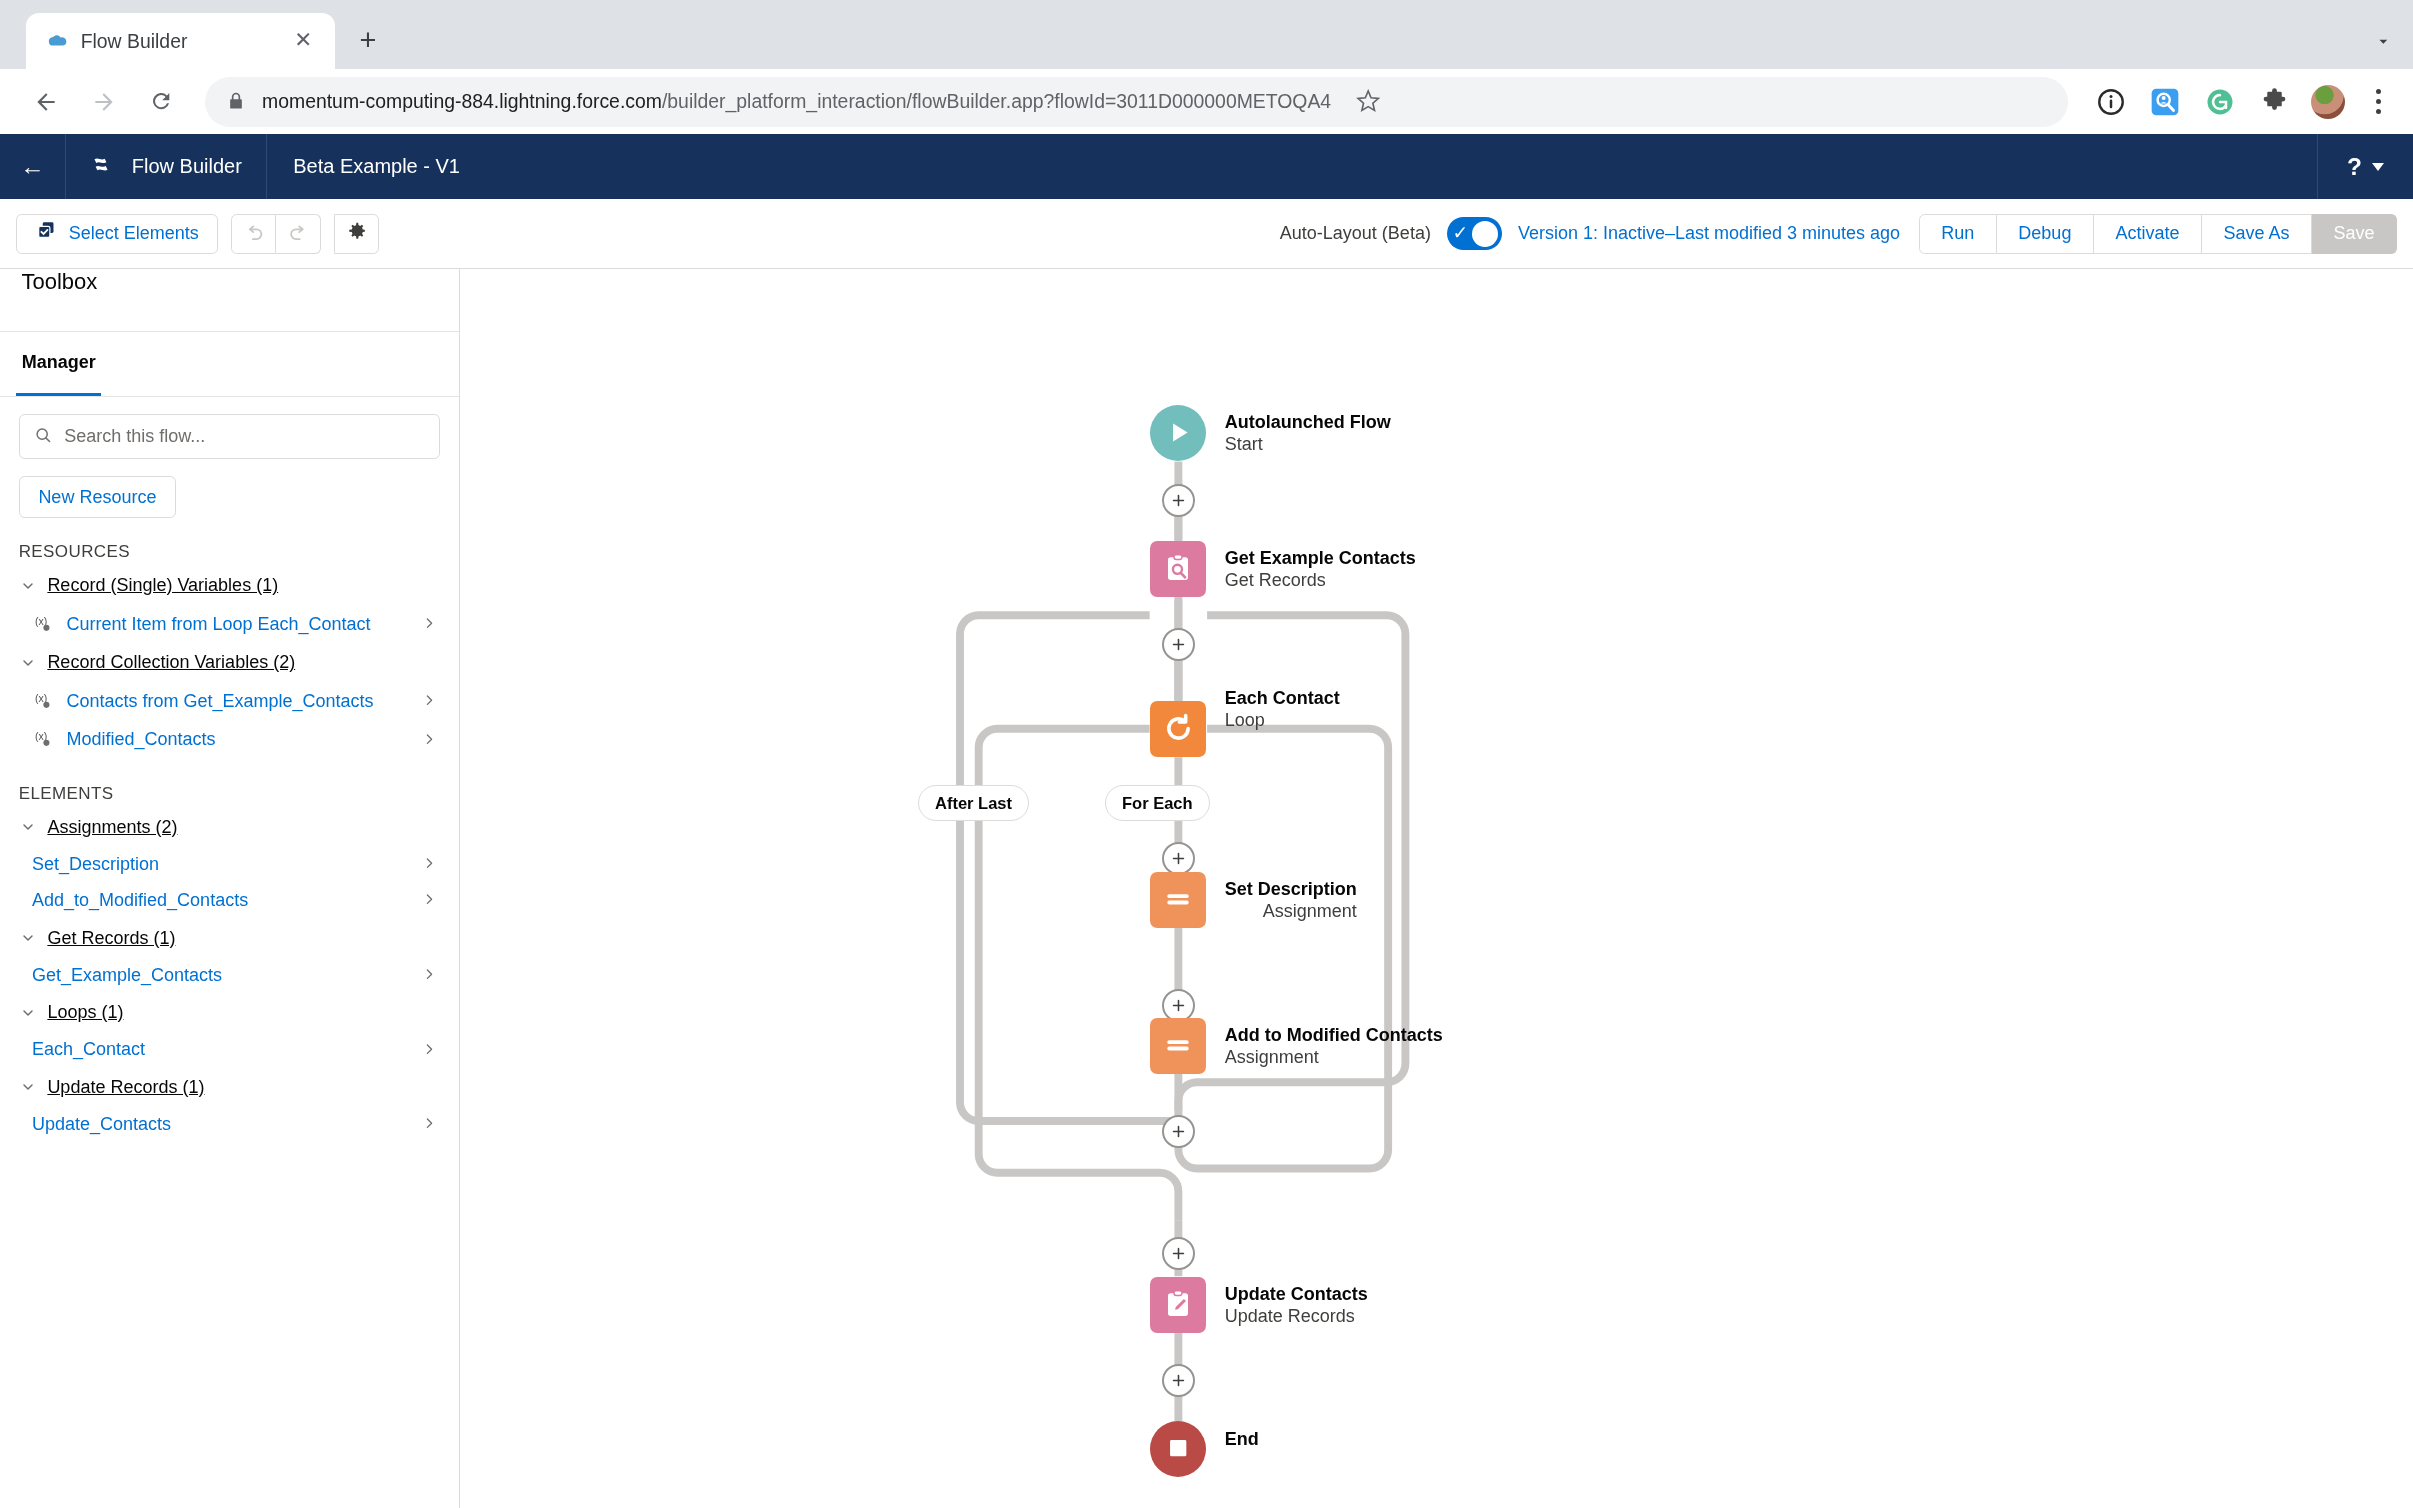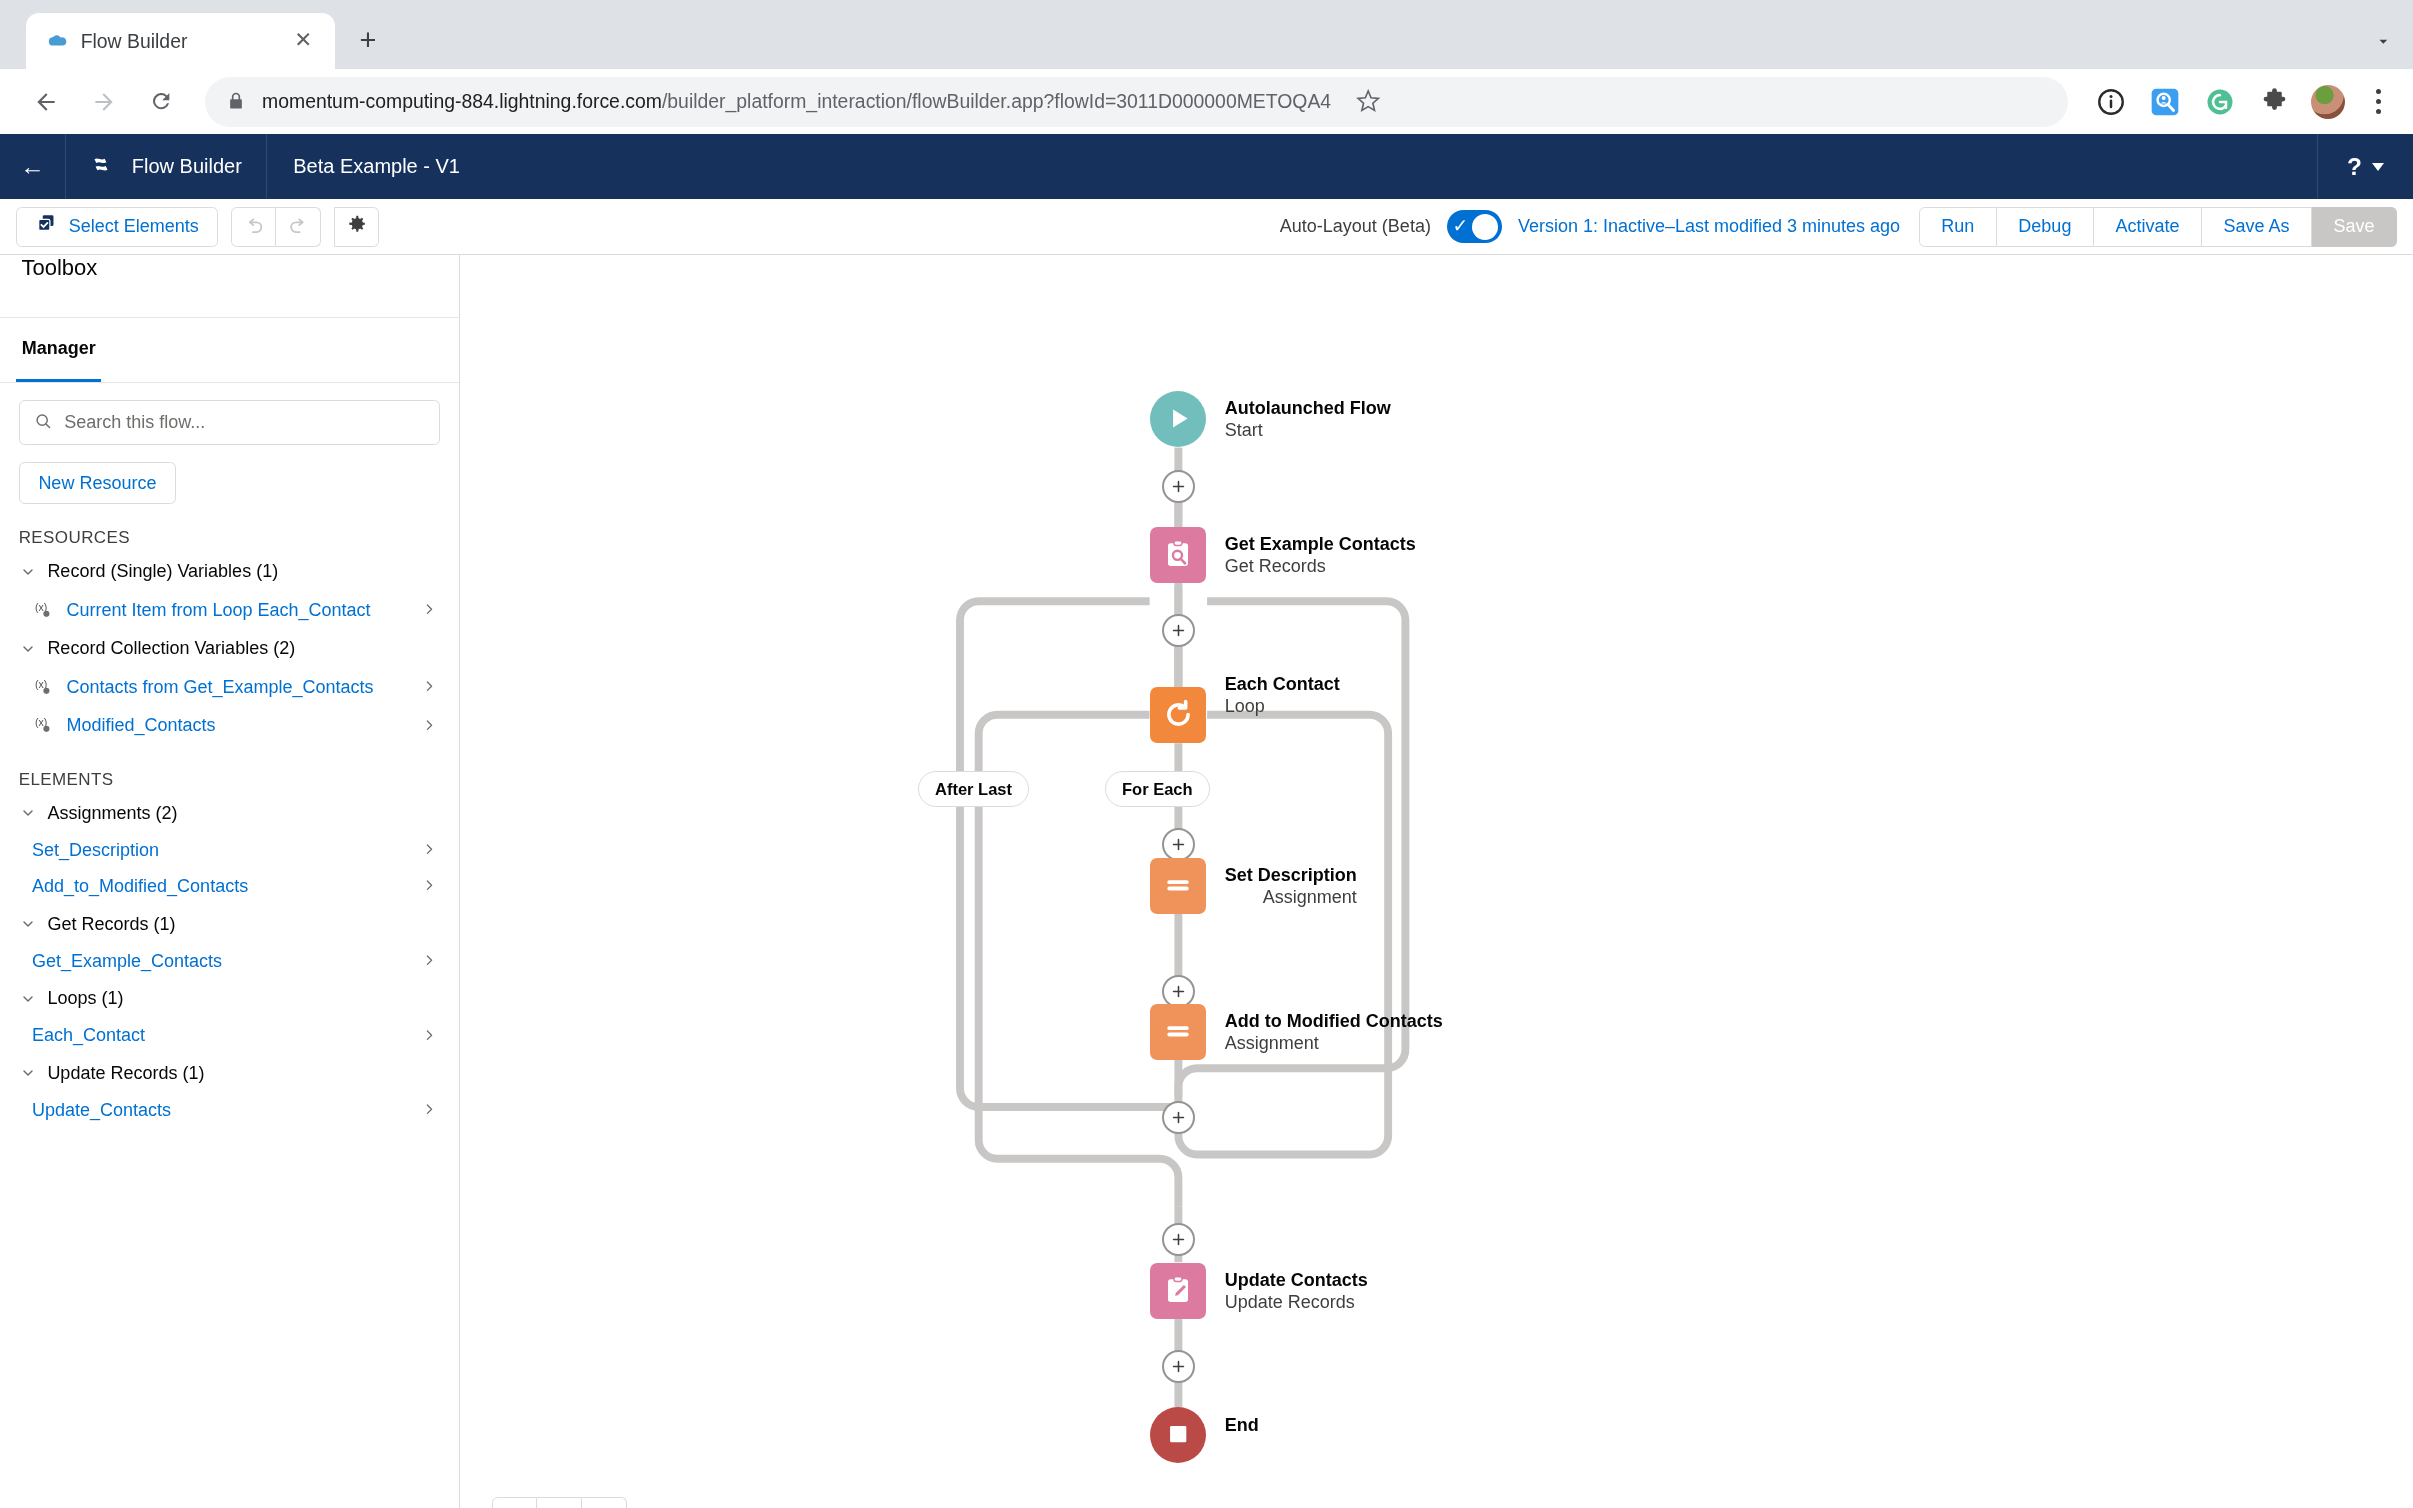--- a/index.html
+++ b/index.html
@@ -57,21 +57,21 @@
   .sf-app-name { font-size: 20px; }
   .sf-flow-title { font-size: 20px; padding: 0 26px; }
   .sf-header-right { margin-left: auto; display: flex; align-items: center;
     border-left: 0.7px solid #2c4a78; height: 65px; padding: 0 29px; gap: 10px; }
   .help-q { font-size: 24.4px; font-weight: bold; }
   .caret-d { width: 0;height: 0;border-left: 6.5px solid transparent;border-right: 6.5px solid transparent;
     border-top: 8px solid #fff; }
 
   
   .sf-toolbar {
-    height: 56px; background: #ffffff; border-bottom: 0.7px solid #dddbda;
+    height: 70px; background: #ffffff; border-bottom: 0.7px solid #dddbda;
     display: flex; align-items: center; padding: 0 16px; gap: 0;
   }
   .btn {
     height: 40px; border: 0.7px solid #dddbda; background: #fff; border-radius: 5.7px;
     color: #0070d2; font-size: 18px; display: inline-flex; align-items: center;
     justify-content: center; padding: 0 17px; white-space: nowrap;
   }
   .btn.icon-only { width: 45px; padding: 0; }
   .btn.disabled { color: #c9c7c5; }
   .select-elements { gap: 11.5px; padding: 0 18.7px; }
@@ -110,21 +110,21 @@
     align-items: center; gap: 11.5px; padding: 0 14.4px; }
   .tb-search input { border: 0; outline: 0; font-size: 18px; color: #514f4d; flex: 1;
     font-family: "Liberation Sans", sans-serif; background: transparent; }
   .tb-search input::placeholder { color: #706e6b; }
   .new-res-wrap { padding: 17px 18.7px 0 18.7px; }
   .btn-new-resource { height: 42px; border: 0.7px solid #dddbda; border-radius: 5.7px; background: #fff;
     color: #0070d2; font-size: 18px; padding: 0 18.7px; display: inline-flex; align-items: center; }
   .section-label { font-size: 17px; color: #3e3e3c; letter-spacing: 0.4px; padding: 24.4px 18.7px 4.3px 18.7px; }
   .grp-row { display: flex; align-items: center; gap: 10px; padding: 8.6px 18.7px; }
   .grp-caret { width: 18.7px; display: flex; align-items: center; justify-content: center; color: #706e6b; }
-  .grp-title { font-size: 18px; color: #080707; }
+  .grp-title { font-size: 18px; color: #080707; text-decoration: underline; }
   .res-row { display: flex; align-items: center; padding: 7.2px 18.7px 7.2px 32px; gap: 10px; }
   .res-icon { width: 24.4px; height: 24.4px; flex: none; display:flex;align-items:center;justify-content:center; }
   .res-name { font-size: 18px; color: #0070d2; flex: 1; white-space: nowrap; overflow: hidden; }
   .row-chev { color: #706e6b; font-size: 18.7px; padding-right: 4.3px; }
   .el-row { display: flex; align-items: center; padding: 7.2px 18.7px 7.2px 32px; }
   .el-name { font-size: 18px; color: #0070d2; flex: 1; }
 
   
   .canvas { flex: 1; position: relative; background: #ffffff; overflow: hidden; }
   .flow-svg { position: absolute; left: 0; top: 0; }

